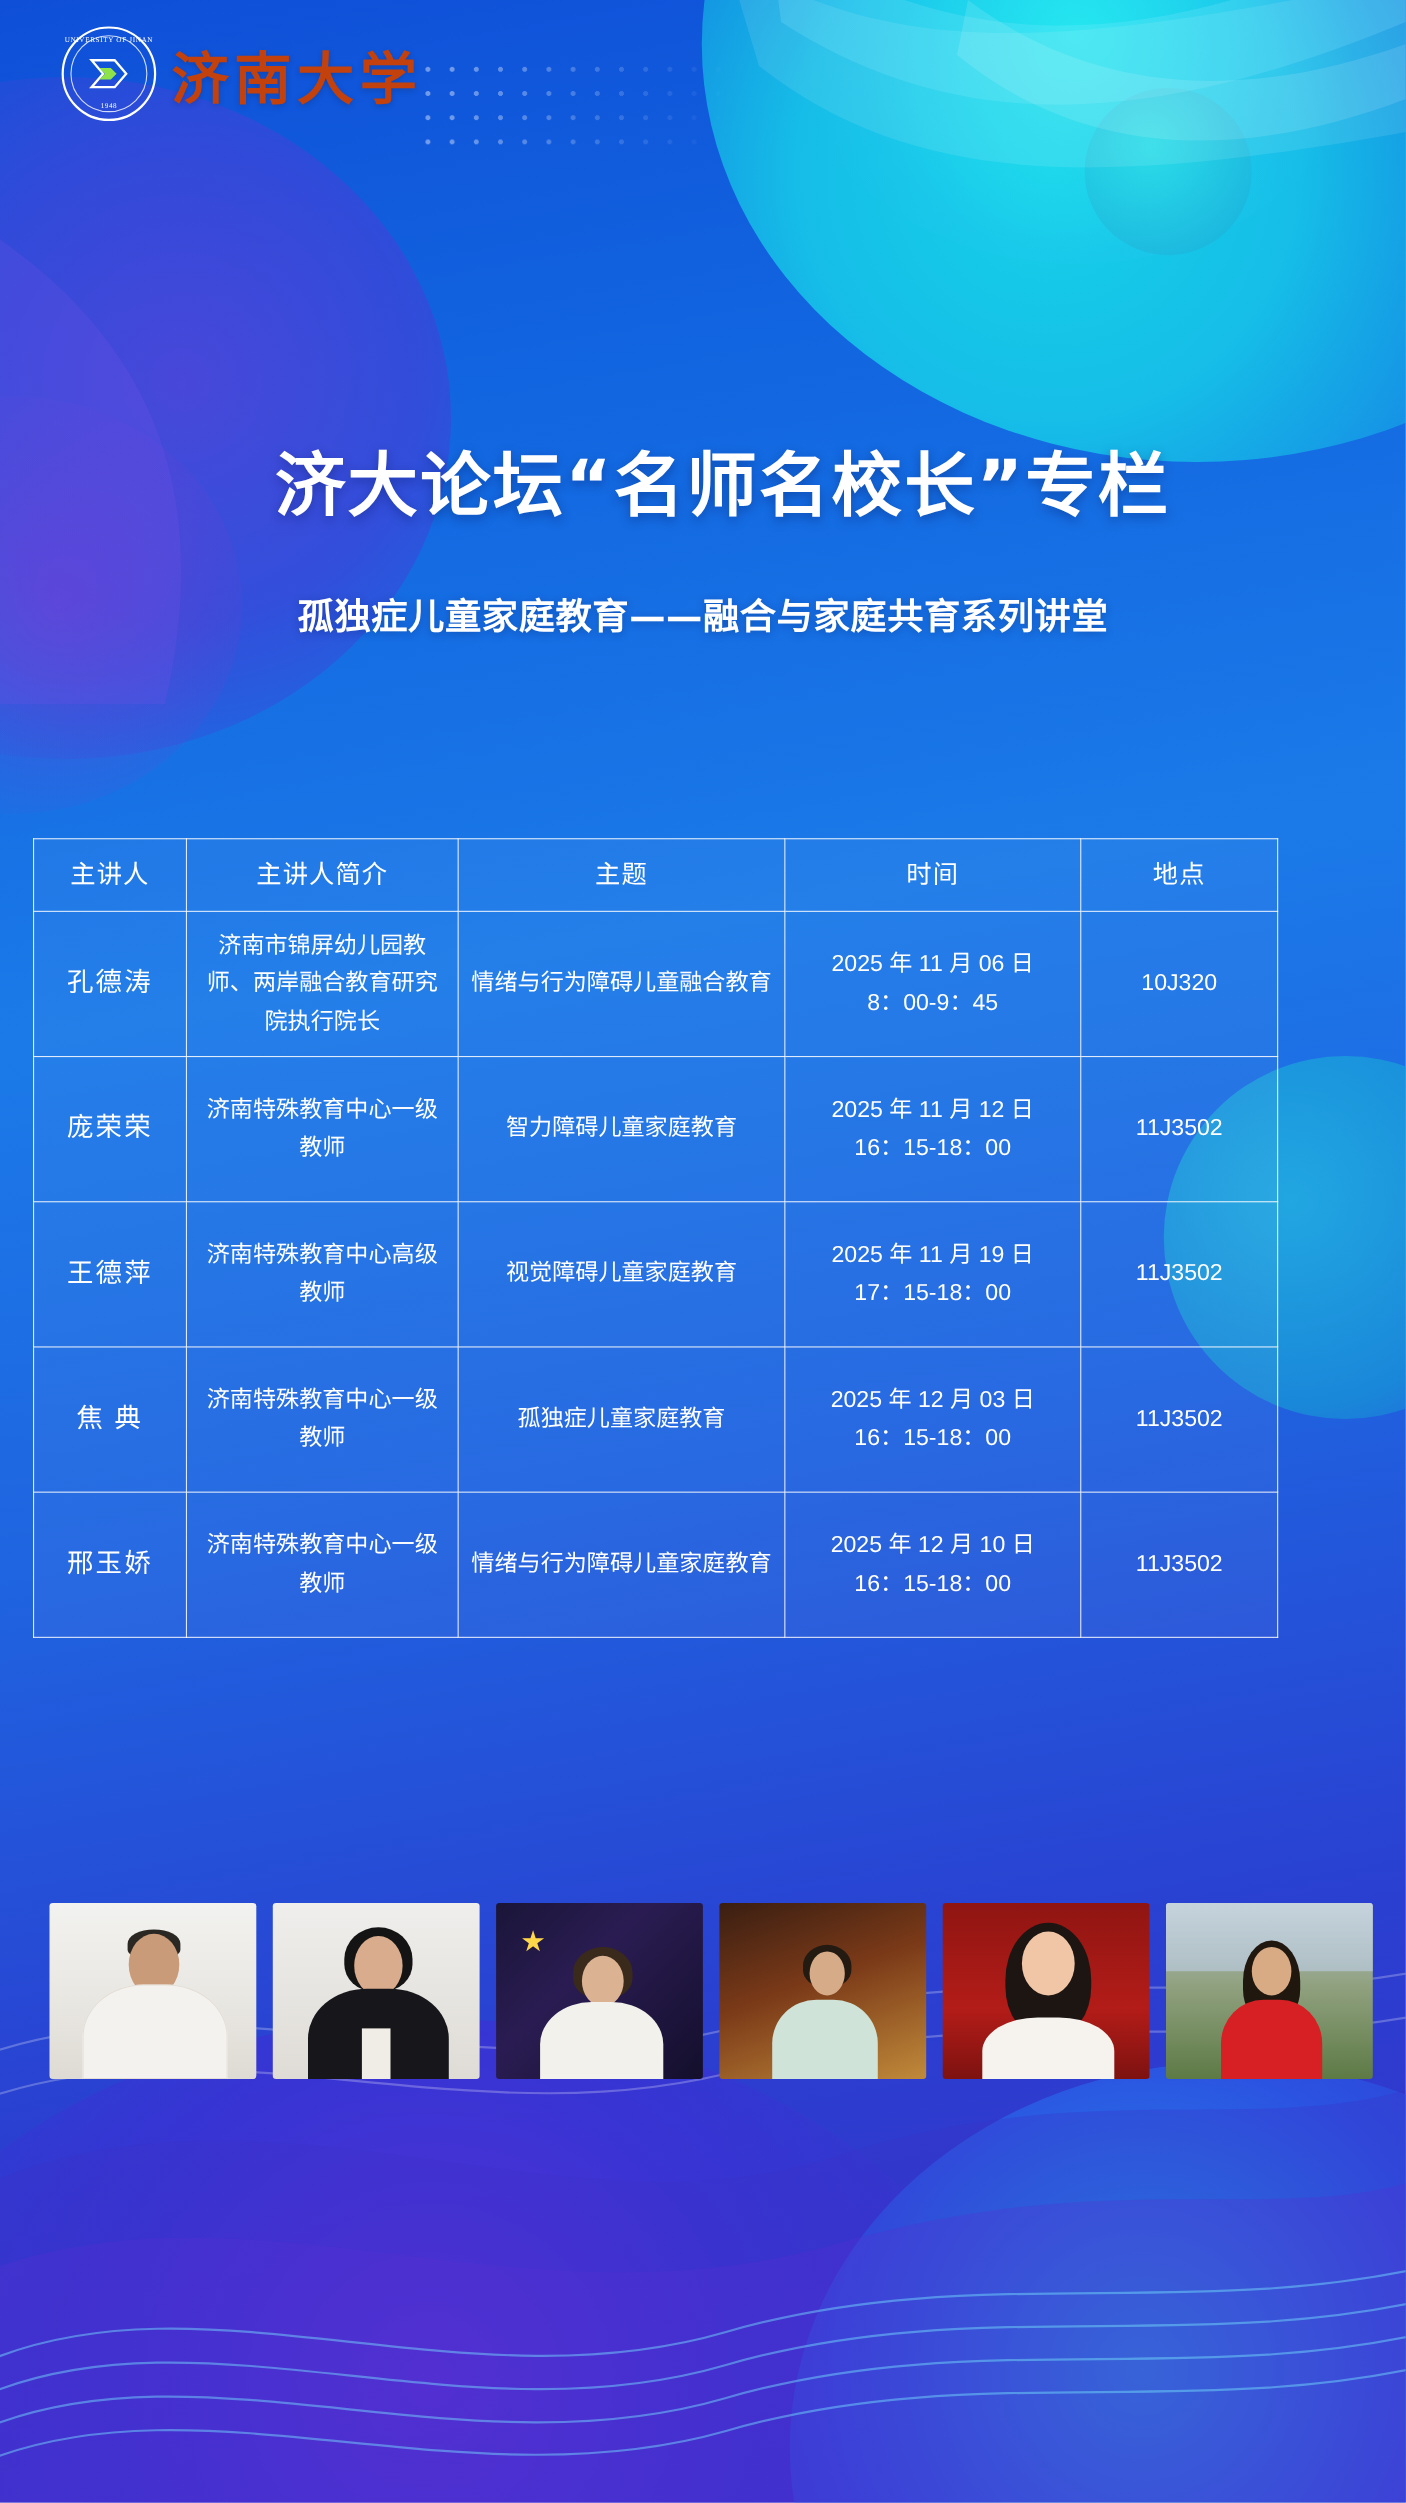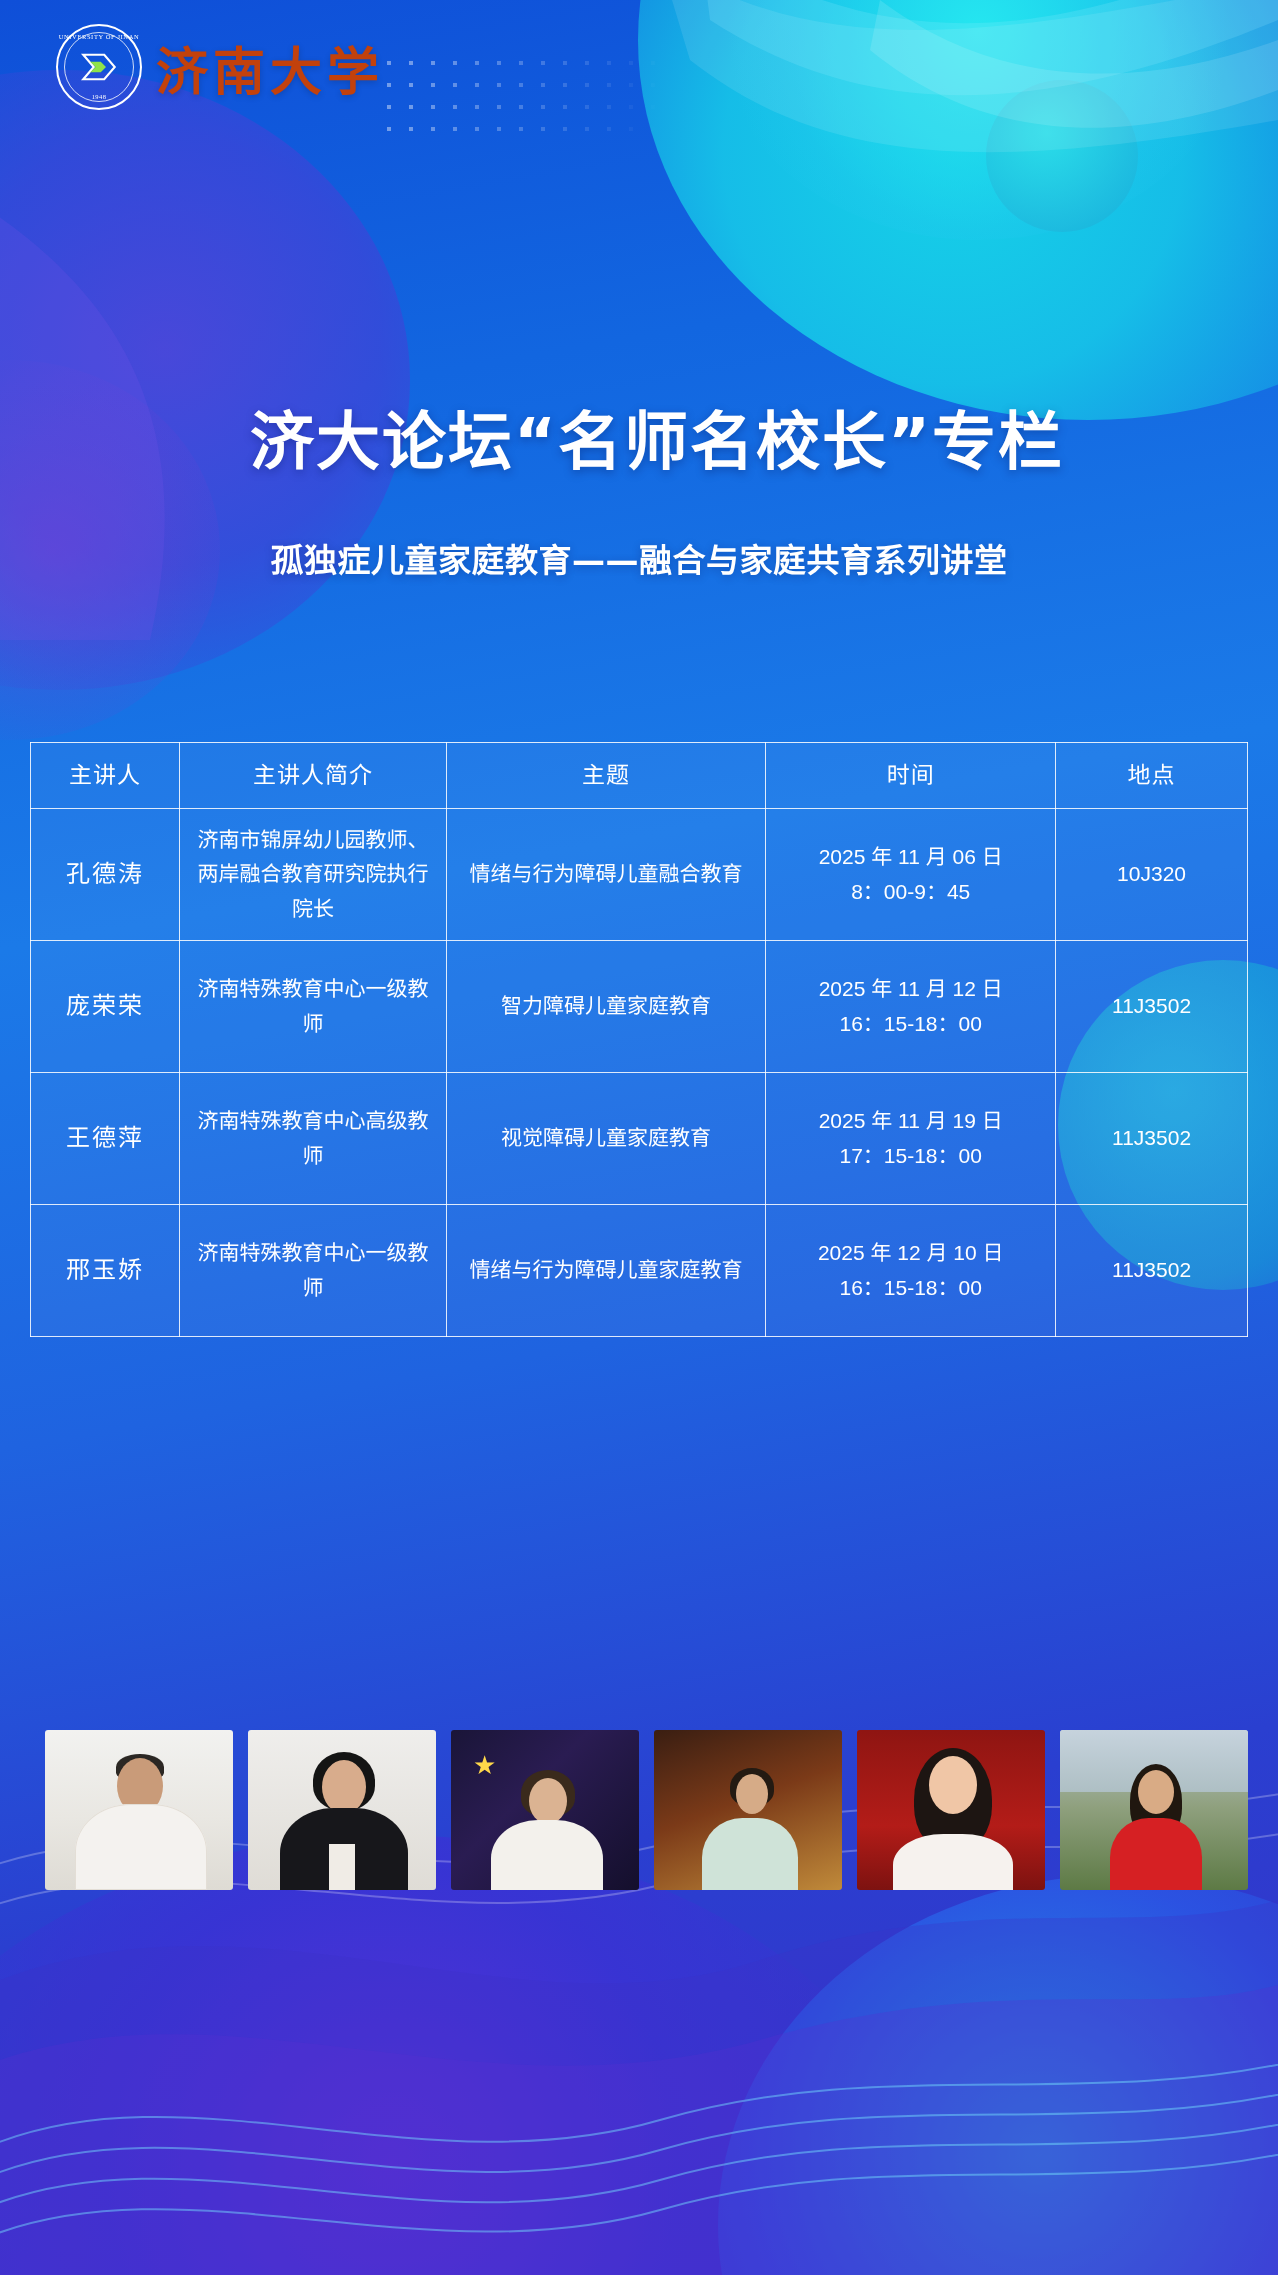--- a/index.html
+++ b/index.html
@@ -133,22 +133,22 @@
     color: #ffffff;
     font-family: "DejaVu Sans", "Liberation Sans", sans-serif;
     font-weight: 700;
     font-size: 33px;
     letter-spacing: .5px;
     text-shadow: 0 2px 8px rgba(0,20,90,.3);
   }
 
   
   .table-wrap {
-    position: absolute; top: 742px; left: 30px;
-    width: 1218px;
+    position: absolute; top: 762px; left: 30px;
+    width: 1132px;
     z-index: 6;
   }
   table.schedule {
     width: 100%;
     border-collapse: collapse;
     color: #ffffff;
     font-size: 21px;
     background: rgba(255,255,255,.045);
   }
   table.schedule th, table.schedule td {
@@ -311,20 +311,28 @@
       </tr>
       <tr>
         <td class="col-name">王德萍</td>
         <td class="col-bio">济南特殊教育中心高级教师</td>
         <td class="col-topic">视觉障碍儿童家庭教育</td>
         <td class="col-time cell-time">2025 年 11 月 19 日
 17：15-18：00</td>
         <td class="col-place">11J3502</td>
       </tr>
       <tr>
+        <td class="col-name">焦 典</td>
+        <td class="col-bio">济南特殊教育中心一级教师</td>
+        <td class="col-topic">孤独症儿童家庭教育</td>
+        <td class="col-time cell-time">2025 年 12 月 03 日
+16：15-18：00</td>
+        <td class="col-place">11J3502</td>
+      </tr>
+      <tr>
         <td class="col-name">邢玉娇</td>
         <td class="col-bio">济南特殊教育中心一级教师</td>
         <td class="col-topic">情绪与行为障碍儿童家庭教育</td>
         <td class="col-time cell-time">2025 年 12 月 10 日
 16：15-18：00</td>
         <td class="col-place">11J3502</td>
       </tr>
     </tbody>
   </table>
 </div>

